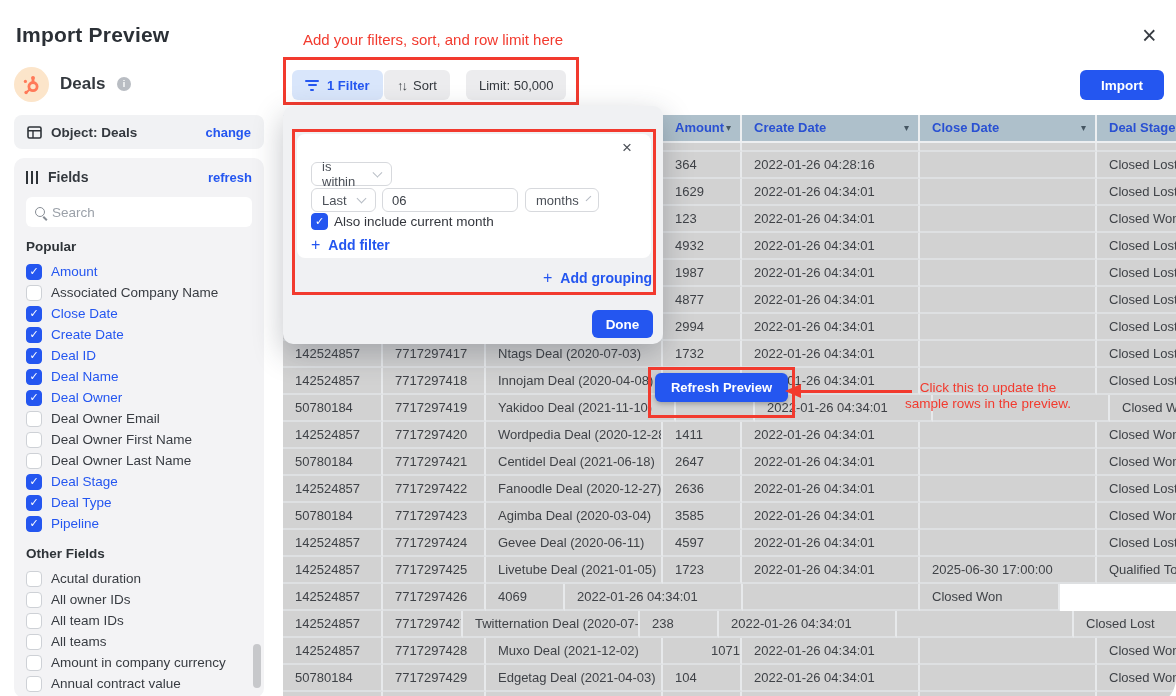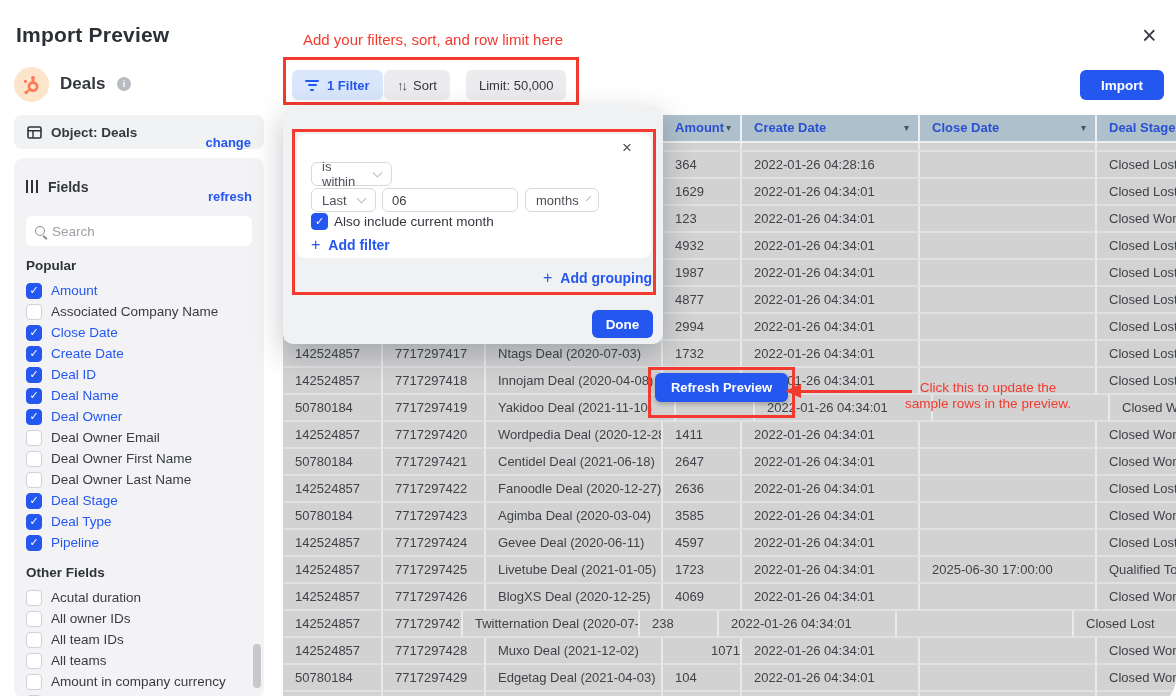--- a/index.html
+++ b/index.html
@@ -17,21 +17,21 @@
   .info-dot { left:117px; top:66px; width:14px; height:14px; border-radius:50%; background:#b9bdc3;
     color:#fff; font-size:9px; font-weight:700; display:flex; align-items:center; justify-content:center; }
   .btn-blue { background:#2456f0; color:#fff; font-weight:700; border:none; border-radius:6px;
     display:flex; align-items:center; justify-content:center; cursor:pointer; }
   .import-btn { left:1080px; top:59px; width:84px; height:30px; font-size:13.5px; }
 
   
   .object-box { left:14px; top:104px; width:250px; height:34px; background:#f1f2f4; border-radius:8px;
     display:flex; align-items:center; padding:0 13px; }
   .object-box .lbl { font-size:13.5px; font-weight:700; margin-left:9px; }
-  .link-blue { color:#2456f0; font-weight:700; font-size:13px; cursor:pointer;margin-top:20px; }
+  .link-blue { color:#2456f0; font-weight:700; font-size:13px; cursor:pointer; }
   .flex-spacer { flex:1; }
   .fields-panel { left:14px; top:147px; width:250px; height:540px; background:#f3f3f5; border-radius:10px; padding:11px 12px 0 12px; }
   .fields-head { display:flex; align-items:center; }
   .fields-head .lbl { font-size:14px; font-weight:700; margin-left:8px; }
   .bars-icon { width:14px; height:13px;
     background:repeating-linear-gradient(90deg,#2e3338 0 2px,rgba(0,0,0,0) 2px 5px); }
   .search-box { margin-top:12px; height:30px; background:#fff; border-radius:6px; display:flex; align-items:center; padding:0 9px; }
   .search-box input { border:none; outline:none; flex:1; font-size:13.5px; margin-left:7px;
     font-family:"Liberation Sans","DejaVu Sans",sans-serif; color:#4c1d95; background:transparent; }
   .search-box input::placeholder { color:#9ba1a9; }
@@ -398,21 +398,20 @@
           <div class="td" style="width: 103px;">7717297425</div>
           <div class="td" style="width: 177px;">Livetube Deal (2021-01-05)</div>
           <div class="td" style="width: 79px;">1723</div>
           <div class="td" style="width: 178px;">2022-01-26 04:34:01</div>
           <div class="td" style="width: 177px;">2025-06-30 17:00:00</div>
           <div class="td" style="width: 140px;">Qualified To Buy</div>
         </div>
         <div class="tr">
           <div class="td" style="width: 100px;">142524857</div>
           <div class="td" style="width: 103px;">7717297426</div>
-          <div class="td" style="width: 177px;">BlogXS Deal (2020-12-25)</div>
           <div class="td" style="width: 79px;">4069</div>
           <div class="td" style="width: 178px;">2022-01-26 04:34:01</div>
           <div class="td" style="width: 177px;"></div>
           <div class="td" style="width: 140px;">Closed Won</div>
         </div>
         <div class="tr">
           <div class="td" style="width: 100px;">142524857</div>
           <div class="td" style="width: 80px;">7717297427</div>
           <div class="td" style="width: 177px;">Twitternation Deal (2020-07-12)</div>
           <div class="td" style="width: 79px;">238</div>

